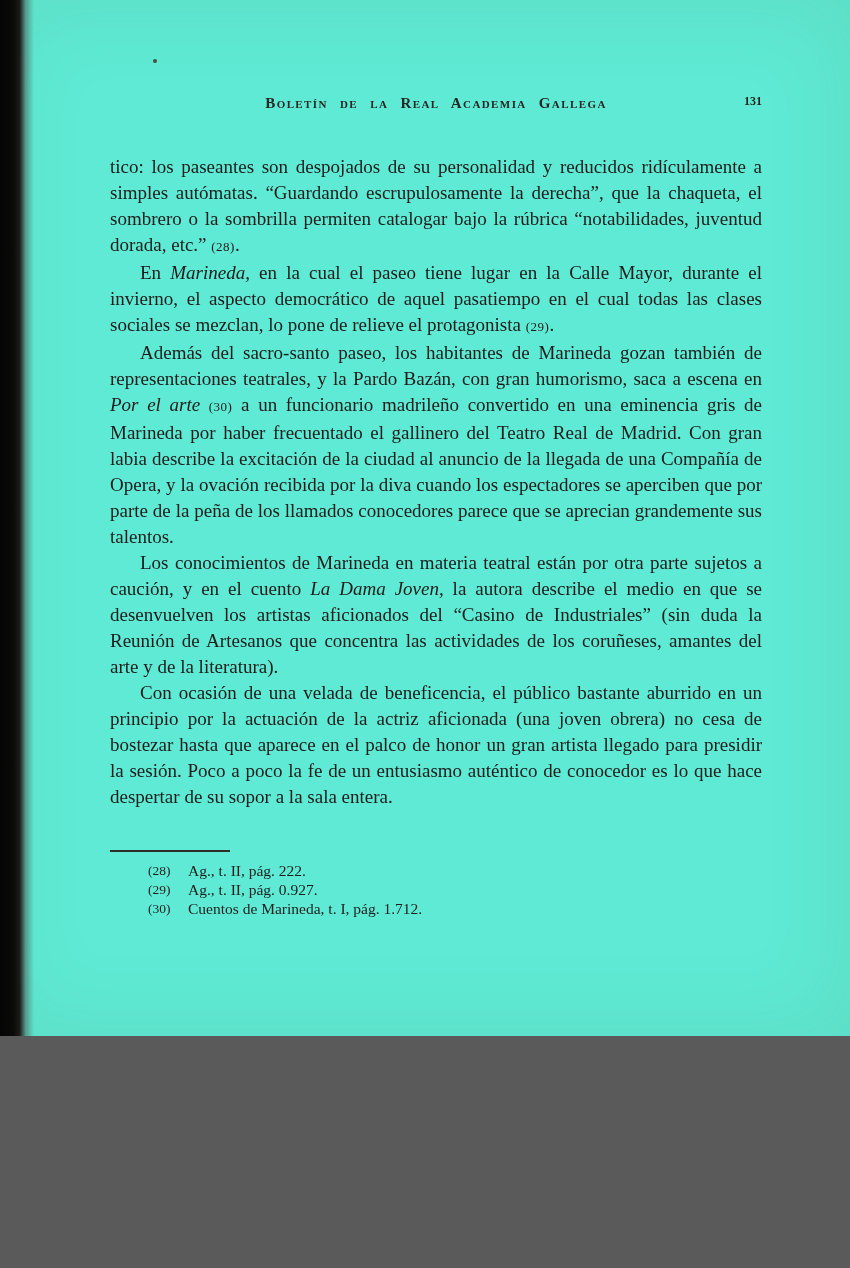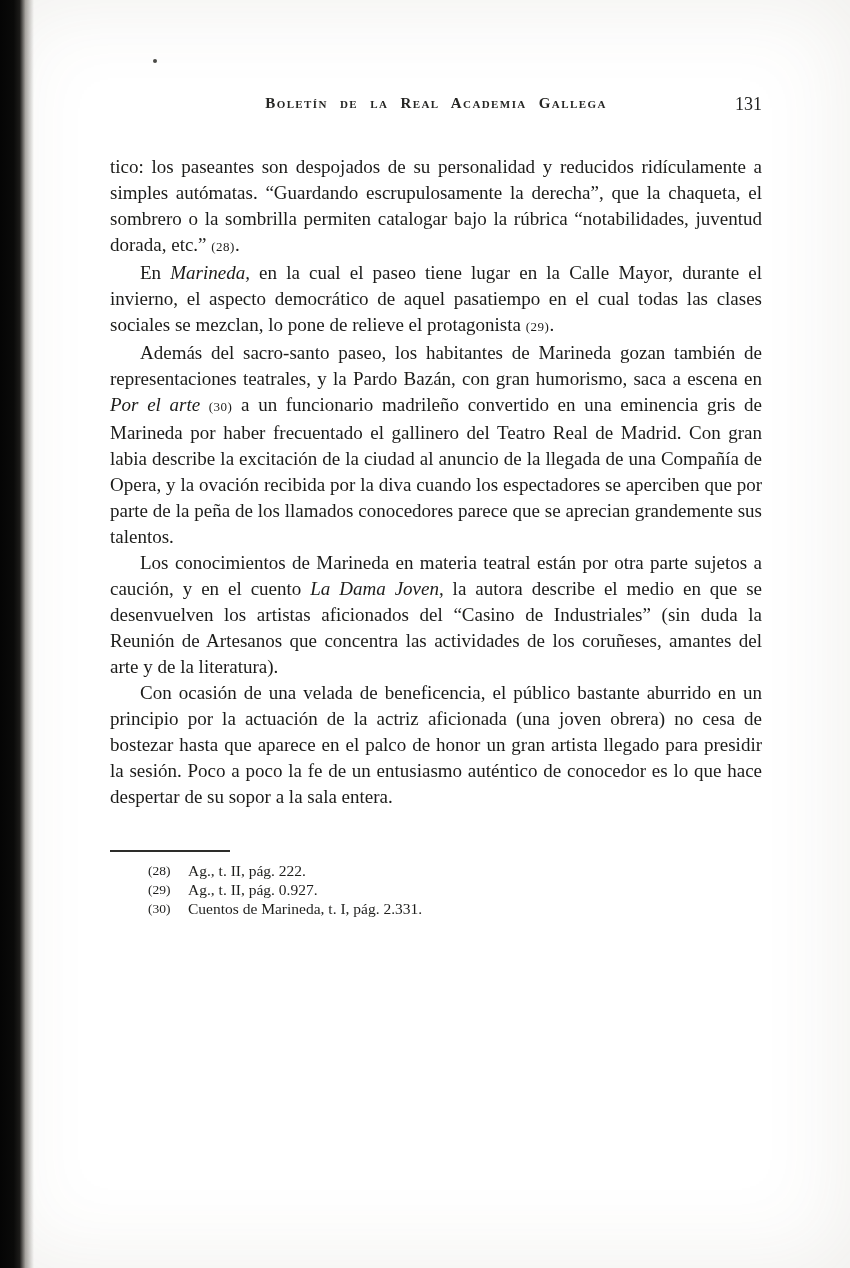--- a/index.html
+++ b/index.html
@@ -3,22 +3,22 @@
 <meta charset="utf-8">
 <style>
   html, body {
     margin: 0;
     padding: 0;
     background: #5a5a5a;
   }
   .page {
     position: relative;
     width: 850px;
-    height: 1268px;
-    background: #ffffff;
+    height: 1036px;
+    background: #5eead4;
     overflow: hidden;
     box-shadow: inset 0 0 90px rgba(95, 85, 60, 0.10);
     font-family: "Liberation Serif", "DejaVu Serif", serif;
   }
   
   .binding {
     position: absolute;
     left: 0; top: 0;
     width: 34px; height: 100%;
     background: linear-gradient(90deg,
@@ -50,22 +50,22 @@
     font-weight: bold;
     font-size: 15px;
     letter-spacing: 1.4px;
     word-spacing: 7px;
     color: #262624;
     white-space: nowrap;
   }
   .page-number {
     position: absolute;
     right: 0; top: 0;
-    font-size: 18px;
-    font-weight: normal;
+    font-size: 12px;
+    font-weight: bold;
     color: #232321;
   }
   .body-text {
     font-size: 19px;
     line-height: 26px;
     text-align: justify;
     color: #1c1c1a;
     margin-top: 40px;
   }
   .para { margin: 0; }
@@ -125,19 +125,19 @@
           <div class="footnote">
             <span class="fn-marker">(28)</span>
             <span class="fn-text">Ag., t. II, pág. 222.</span>
           </div>
           <div class="footnote">
             <span class="fn-marker">(29)</span>
             <span class="fn-text">Ag., t. II, pág. 0.927.</span>
           </div>
           <div class="footnote">
             <span class="fn-marker">(30)</span>
-            <span class="fn-text">Cuentos de Marineda, t. I, pág. 2.331.</span>
+            <span class="fn-text">Cuentos de Marineda, t. I, pág. 1.712.</span>
           </div>
         </div>
     </div>
 
   </div>
 </div>
 
 </body></html>

